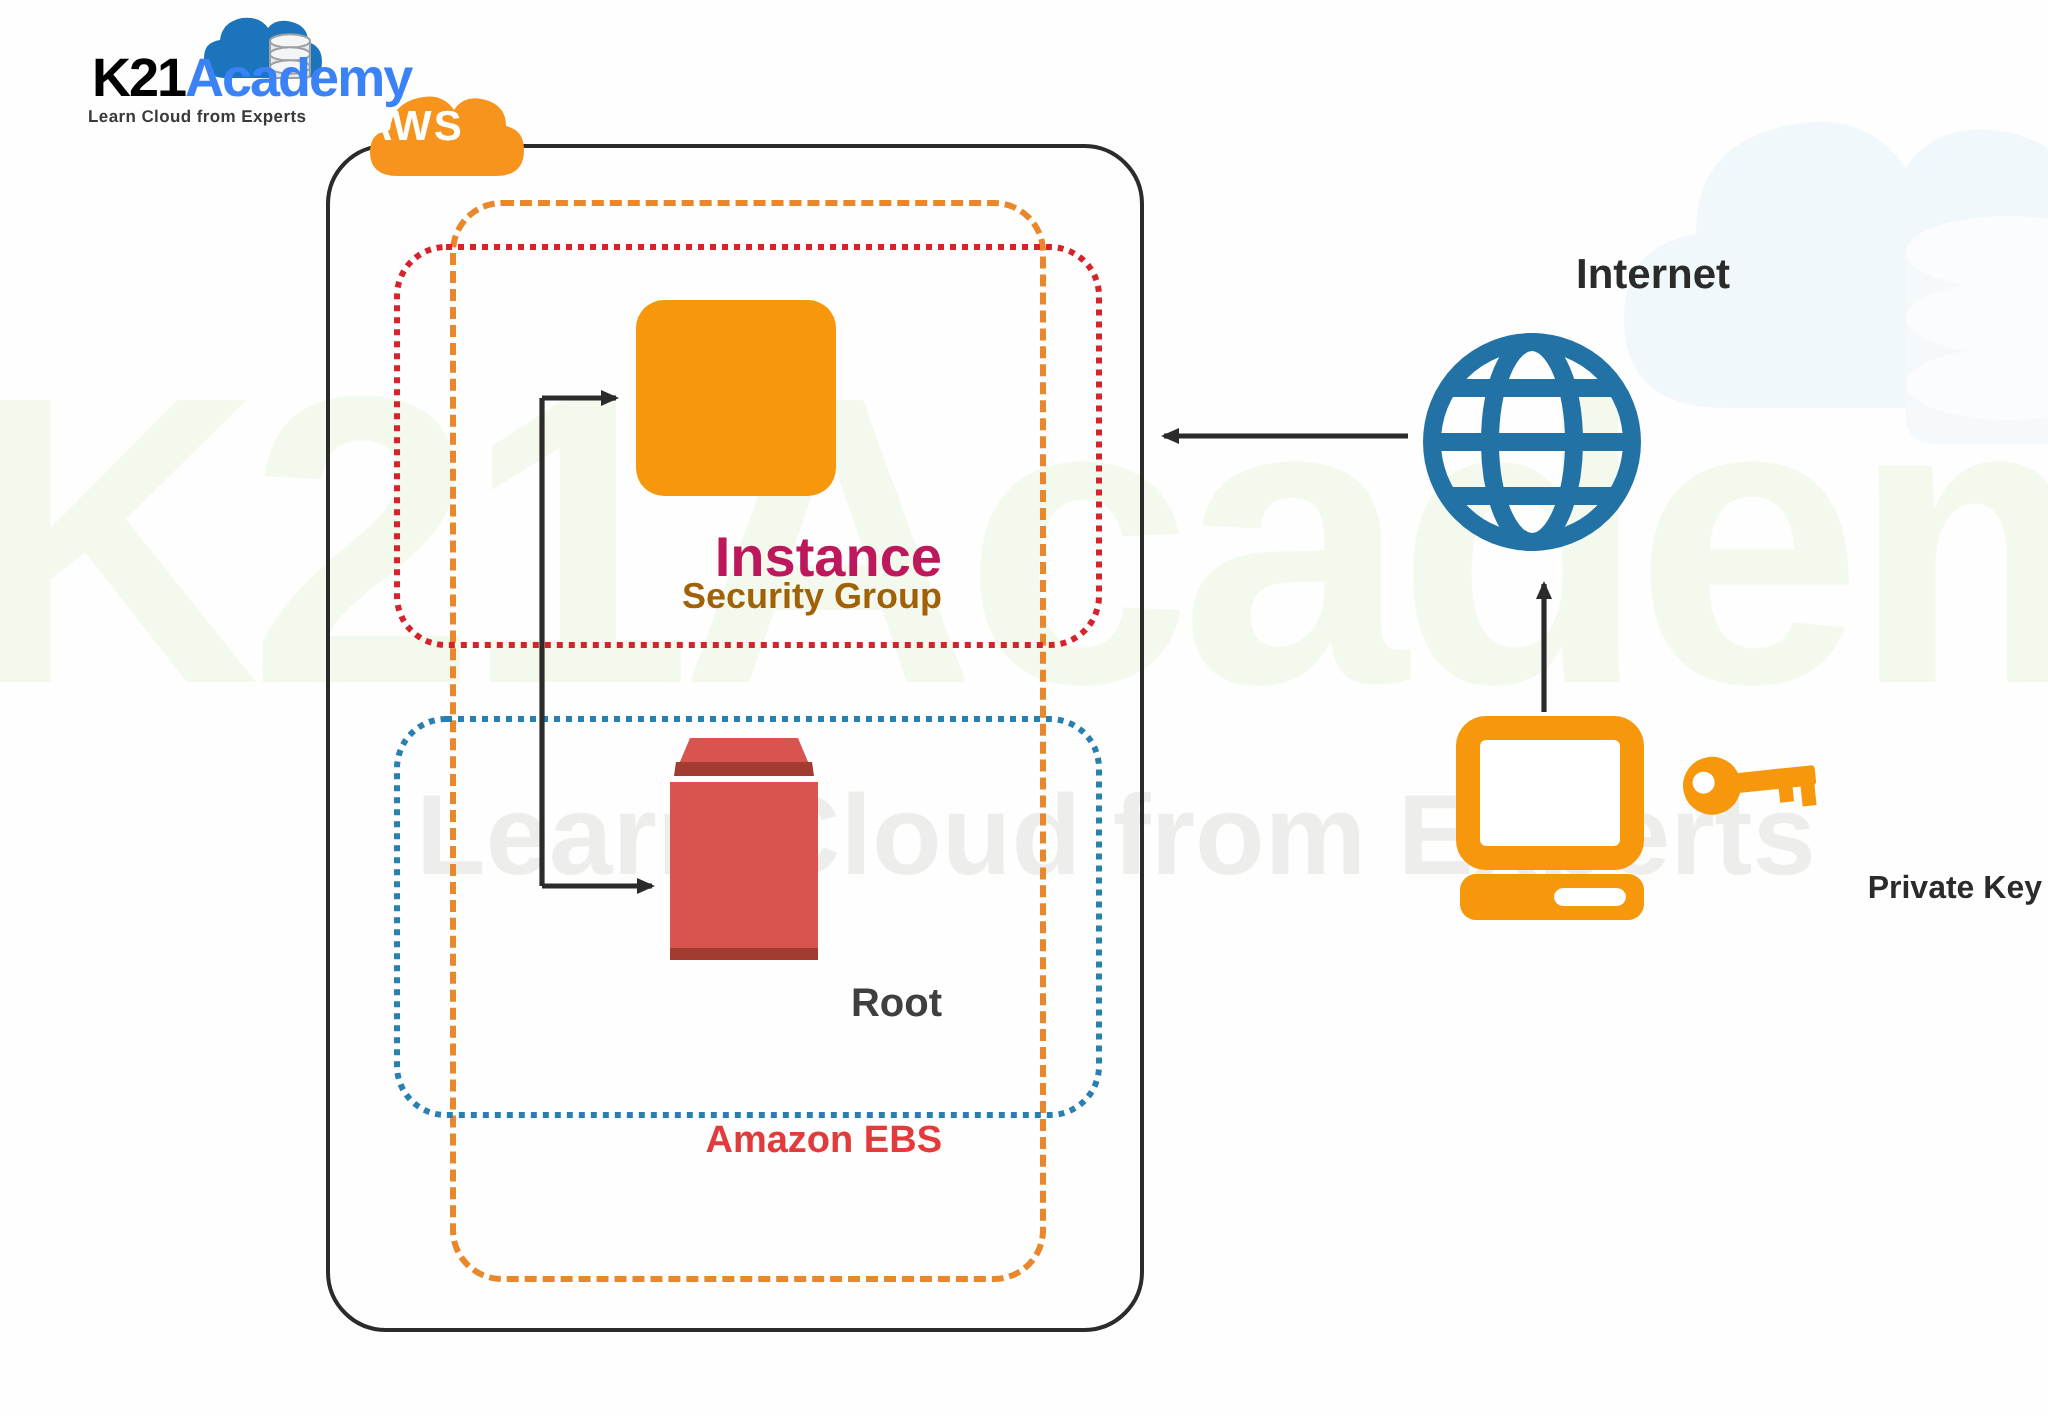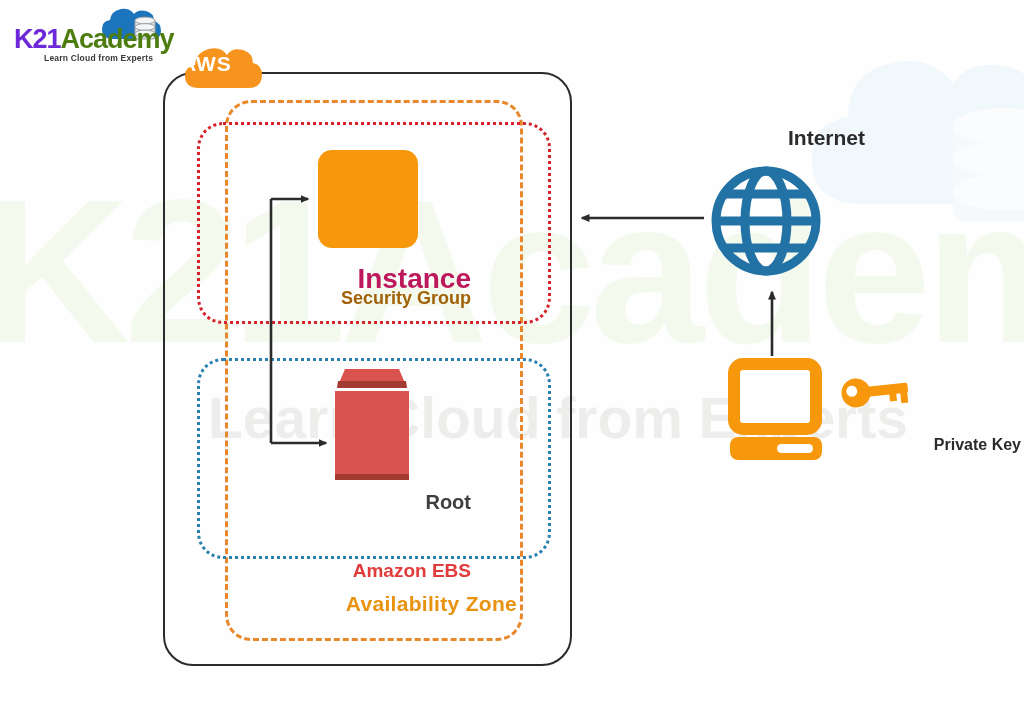--- a/index.html
+++ b/index.html
@@ -14,22 +14,22 @@
     color:#8DC63F;opacity:0.08;white-space:nowrap;line-height:1;
   }
   .wm-sub{
     top:390px;left:208px;font-size:57px;font-weight:bold;
     color:#6b6b5a;opacity:0.11;white-space:nowrap;line-height:1;
   }
   .wm-cloud{top:18px;left:788px;width:300px;height:240px;opacity:0.5;}
   
   .logo-cloud{top:5px;left:99px;width:64px;height:40px;}
   .logo-text{top:24px;left:14px;font-size:27px;font-weight:bold;letter-spacing:-1px;white-space:nowrap;}
-  .logo-k21{color:#6d28d9;}
-  .logo-academy{color:#4d7c0f;}
+  .logo-k21{color:#000000;margin-left:32px;}
+  .logo-academy{color:#3b82f6;}
   .logo-tagline{top:53px;left:44px;font-size:8.5px;font-weight:bold;color:#3a3a3a;letter-spacing:0.2px;}
   
   .aws-box{
     left:163px;top:72px;width:405px;height:590px;
     border:2.5px solid #2b2b2b;border-radius:30px;background:transparent;
   }
   .az-box{
     left:225px;top:100px;width:292px;height:535px;
     border:3px dashed #E8872B;border-radius:26px;
   }
@@ -104,21 +104,20 @@
   </svg>
   <div class="abs aws-cloud-label">AWS</div>
 
   <div class="abs instance-icon"></div>
   <div class="abs lbl lbl-instance">Instance</div>
   <div class="abs lbl lbl-sg">Security Group</div>
 
   <div class="abs lbl lbl-root">Root</div>
   <div class="abs lbl lbl-ebs">Amazon EBS</div>
 
-  <div class="abs lbl lbl-az">Availability Zone</div>
 
   <div class="abs lbl lbl-internet">Internet</div>
   <div class="abs lbl lbl-privatekey">Private Key</div>
 
   <svg class="abs overlay" viewBox="0 0 1024 708">
     <defs>
       <marker id="arrow" markerWidth="9" markerHeight="8" refX="7.5" refY="4" orient="auto" markerUnits="userSpaceOnUse">
         <path d="M0,0 L9,4 L0,8 z" fill="#2b2b2b"></path>
       </marker>
     </defs>

